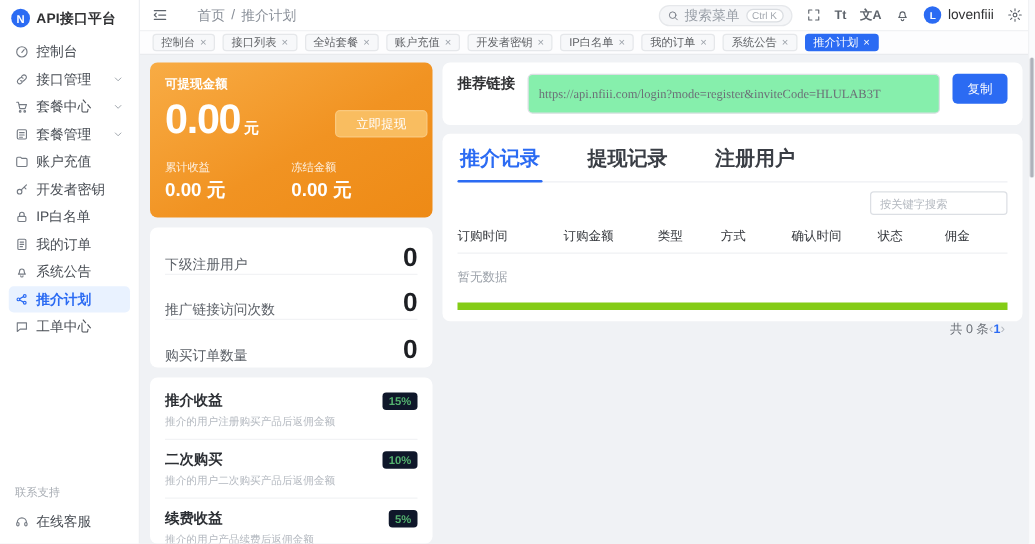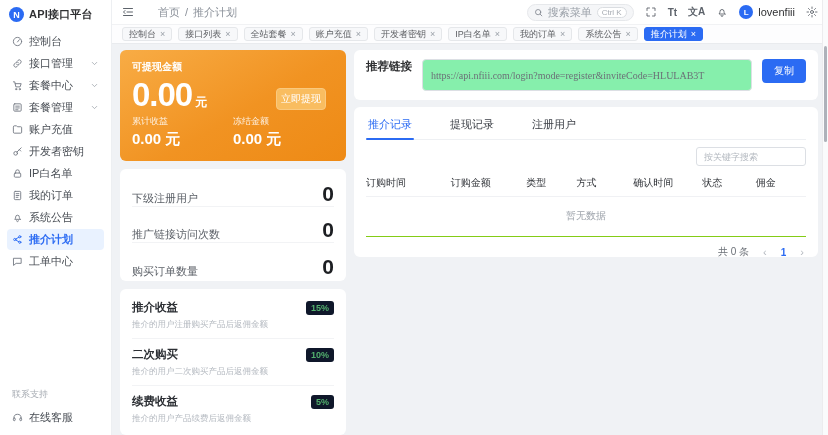--- a/index.html
+++ b/index.html
@@ -49,22 +49,22 @@
   .left-col{width:226px;min-width:226px;display:flex;flex-direction:column;gap:8px}
   .right-col{flex:1;display:flex;flex-direction:column;gap:7px;min-width:0}
   .card{background:#fff;border-radius:6px}
 
   
   .wallet{background:linear-gradient(150deg,#f8ac45 0%,#f19322 55%,#ee8a15 100%);border-radius:6px;color:#fff;padding:10px 12px 12px;position:relative}
   .wallet-title{font-size:10px;font-weight:600}
   .wallet-amount-row{display:flex;align-items:baseline;margin-top:4px}
   .wallet-amount{font-size:33px;font-weight:700;letter-spacing:-1px;line-height:1}
   .wallet-unit{font-size:12px;margin-left:3px;font-weight:600}
-  .withdraw-btn{position:absolute;right:20px;top:38px;background:#f9bd60;border:1px solid #fac97e;color:#fff;font-size:10px;padding:3px 4px;border-radius:4px;cursor:pointer}
-  .wallet-stats{display:flex;margin-top:4px}
+  .withdraw-btn{position:absolute;right:4px;top:38px;background:#f9bd60;border:1px solid #fac97e;color:#fff;font-size:10px;padding:3px 16px;border-radius:4px;cursor:pointer}
+  .wallet-stats{display:flex;margin-top:17px}
   .wallet-stat{flex:1}
   .wallet-stat-label{font-size:9px;color:rgba(255,255,255,.85)}
   .wallet-stat-value{font-size:15px;font-weight:700;margin-top:2px}
 
   
   .counters{padding:2px 12px}
   .counter-row{display:flex;align-items:flex-end;justify-content:space-between;height:36px;border-bottom:1px solid #f2f3f5}
   .counter-row:last-child{border-bottom:none}
   .counter-label{color:#5a5f66}
   .counter-value{font-size:21px;font-weight:700;color:#1d1f23}
@@ -81,31 +81,31 @@
 
   
   .referral{display:flex;align-items:flex-start;gap:10px;padding:9px 12px}
   .referral-label{font-weight:700;font-size:11.5px;white-space:nowrap}
   .referral-input{flex:1;height:32px;border:1px solid #dcdfe4;border-radius:4px;padding:0 8px;font-size:10px;color:#6b7077;font-family:Liberation Serif, serif;background:#86efac;outline:none;min-width:0}
   .copy-btn{background:#2b6bf3;color:#fff;border:none;border-radius:4px;font-size:10px;padding:5px 12px;cursor:pointer;white-space:nowrap}
 
   
   .records{padding:8px 12px 0;display:flex;flex-direction:column;height:150px}
   .rec-tabs{display:flex;gap:34px;border-bottom:1px solid #eef0f3}
-  .rec-tab{font-size:11px;color:#3a3e45;padding:2px 2px 7px;cursor:pointer;position:relative;font-weight:400}
+  .rec-tab{font-size:16px;color:#3a3e45;padding:2px 2px 7px;cursor:pointer;position:relative;font-weight:700}
   .rec-tab.active{color:#2b6bf3}
   .rec-tab.active:after{content:"";position:absolute;left:0;right:0;bottom:-1px;height:2px;background:#2b6bf3;border-radius:1px}
   .rec-toolbar{display:flex;justify-content:flex-end;padding:7px 0 6px}
   .kw-input{width:110px;height:19px;border:1px solid #dcdfe4;border-radius:3px;padding:0 7px;font-size:9px;color:#606266;font-family:"Liberation Sans","DejaVu Sans",sans-serif;outline:none}
   .kw-input::placeholder{color:#b4b9c0}
   .thead{display:flex;border-bottom:1px solid #f0f1f4;padding:4px 0 6px}
   .th{font-weight:400;font-size:10px;color:#33363b}
   .c1{flex:1.35}.c2{flex:1.2}.c3{flex:.8}.c4{flex:.9}.c5{flex:1.1}.c6{flex:.85}.c7{flex:.8}
-  .empty-row{text-align:center;color:#9da3ab;padding:12px 0 13px;border-bottom:1px solid #84cc16;font-size:10px}
-  .pager{display:flex;justify-content:flex-end;align-items:center;gap:14px;padding:8px 2px;color:#6b7077;font-size:10px}
+  .empty-row{text-align:left;color:#9da3ab;padding:12px 0 13px;border-bottom:6px solid #84cc16;font-size:10px}
+  .pager{display:flex;justify-content:flex-end;align-items:center;gap:0;padding:8px 2px;color:#6b7077;font-size:10px}
   .pg-arrow{color:#b4b9c0;cursor:pointer;font-size:11px}
   .pg-num{color:#2b6bf3;font-weight:700;cursor:pointer}
 
   
   .vscroll{position:fixed;top:0;right:0;width:6px;height:435px;background:#fafbfc;border-left:1px solid #ececee}
   .vthumb{position:absolute;top:46px;left:1px;width:3px;height:96px;border-radius:2px;background:#aeb2ba}
 </style>
 </head>
 <body>
 

